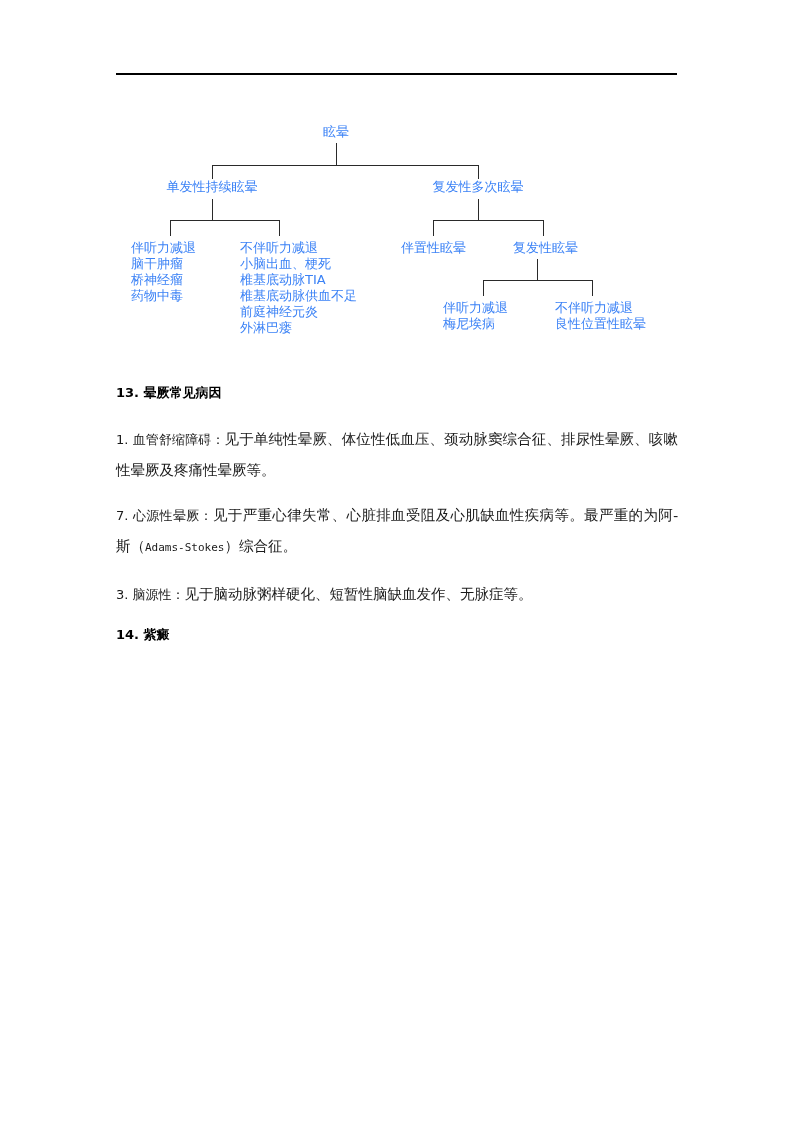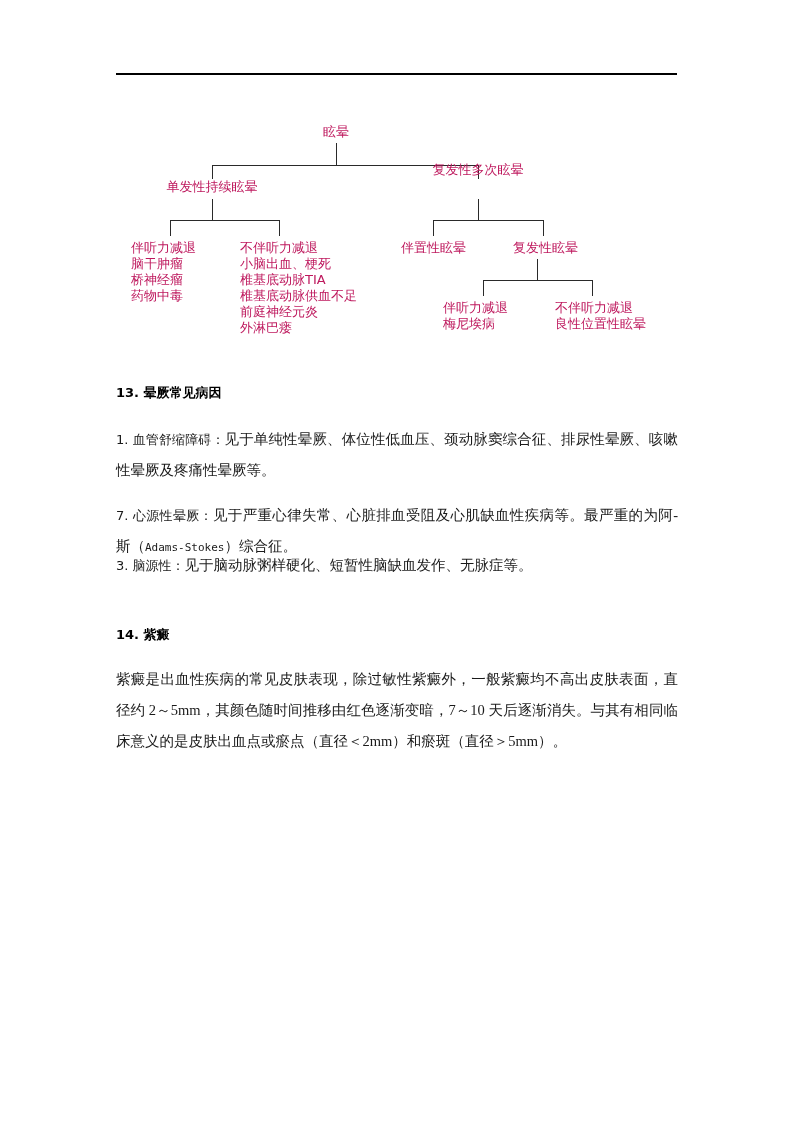--- a/index.html
+++ b/index.html
@@ -68,21 +68,21 @@
     left: 0;
     top: 0;
     width: 793px;
     height: 380px;
   }
   .node {
     position: absolute;
     font-family: "DejaVu Sans", "Liberation Sans", sans-serif;
     font-size: 13px;
     line-height: 16px;
-    color: #be185d;
+    color: #3b82f6;
     white-space: pre;
     text-align: left;
   }
   .node.ctr { text-align: center; }
   .line-h, .line-v {
     position: absolute;
     background: #2a2a2a;
   }
   .line-h { height: 1px; }
   .line-v { width: 1px; }
@@ -134,21 +134,21 @@
       <div class="node ctr" style="left:305px; top:124px; width:62px;">眩晕</div>
 
       <div class="line-v" style="left:336px; top:143px; height:22px;"></div>
 
       <div class="line-h" style="left:212px; top:165px; width:267px;"></div>
 
       <div class="line-v" style="left:212px; top:165px; height:14px;"></div>
       <div class="line-v" style="left:478px; top:165px; height:14px;"></div>
 
       <div class="node ctr" style="left:150px; top:179px; width:124px;">单发性持续眩晕</div>
-      <div class="node ctr" style="left:416px; top:162px; width:124px;">复发性多次眩晕</div>
+      <div class="node ctr" style="left:416px; top:179px; width:124px;">复发性多次眩晕</div>
 
       <div class="line-v" style="left:212px; top:199px; height:21px;"></div>
       <div class="line-h" style="left:170px; top:220px; width:109px;"></div>
       <div class="line-v" style="left:170px; top:220px; height:16px;"></div>
       <div class="line-v" style="left:279px; top:220px; height:16px;"></div>
 
       <div class="node" style="left:131px; top:240px; width:110px;">伴听力减退
 脑干肿瘤
 桥神经瘤
 药物中毒</div>
@@ -177,20 +177,19 @@
       <div class="node" style="left:555px; top:300px; width:130px;">不伴听力减退
 良性位置性眩晕</div>
     </div>
 
     <div class="section-heading" style="top:383px;">13. 晕厥常见病因</div>
 
     <div class="para" style="top:424px;"><span class="lbl">1. 血管舒缩障碍：</span><span>见于单纯性晕厥、体位性低血压、颈动脉窦综合征、排尿性晕厥、咳嗽性晕厥及疼痛性晕厥等。</span></div>
 
     <div class="para" style="top:500px;"><span class="lbl">7. 心源性晕厥：</span><span>见于严重心律失常、心脏排血受阻及心肌缺血性疾病等。最严重的为阿-斯（</span><span class="latin">Adams-Stokes</span><span>）综合征。</span></div>
 
-    <div class="para" style="top:550px;"><span class="lbl">3. 脑源性：</span><span>见于脑动脉粥样硬化、短暂性脑缺血发作、无脉症等。</span></div>
+    <div class="para" style="top:579px;"><span class="lbl">3. 脑源性：</span><span>见于脑动脉粥样硬化、短暂性脑缺血发作、无脉症等。</span></div>
 
     <div class="section-heading" style="top:625px;">14. 紫癜</div>
 
-    <div class="para" style="top:664px;">紫癜是出血性疾病的常见皮肤表现，除过敏性紫癜外，一般紫癜均不高出皮肤表面，直径约 2～5mm，其颜色随时间推移由红色逐渐变暗，7～10 天后逐渐消失。与其有相同临床意义的是皮肤出血点或瘀点（直径＜2mm）和瘀斑（直径＞5mm）。</div>
 
   </div>
 </div>
 
 </body></html>

